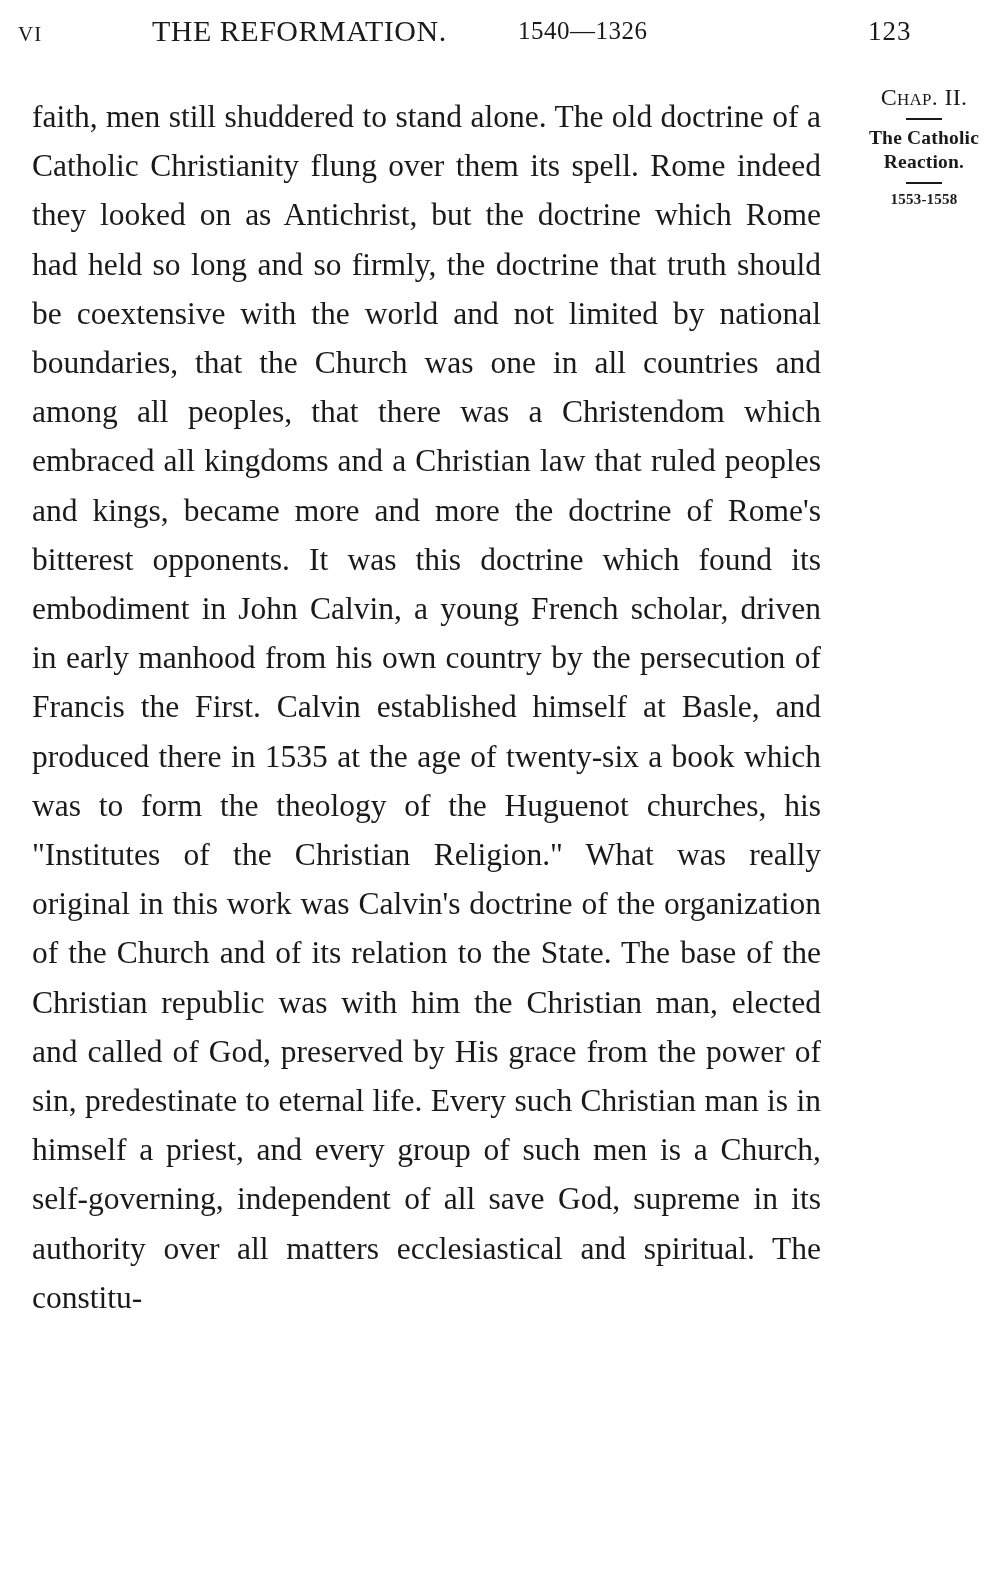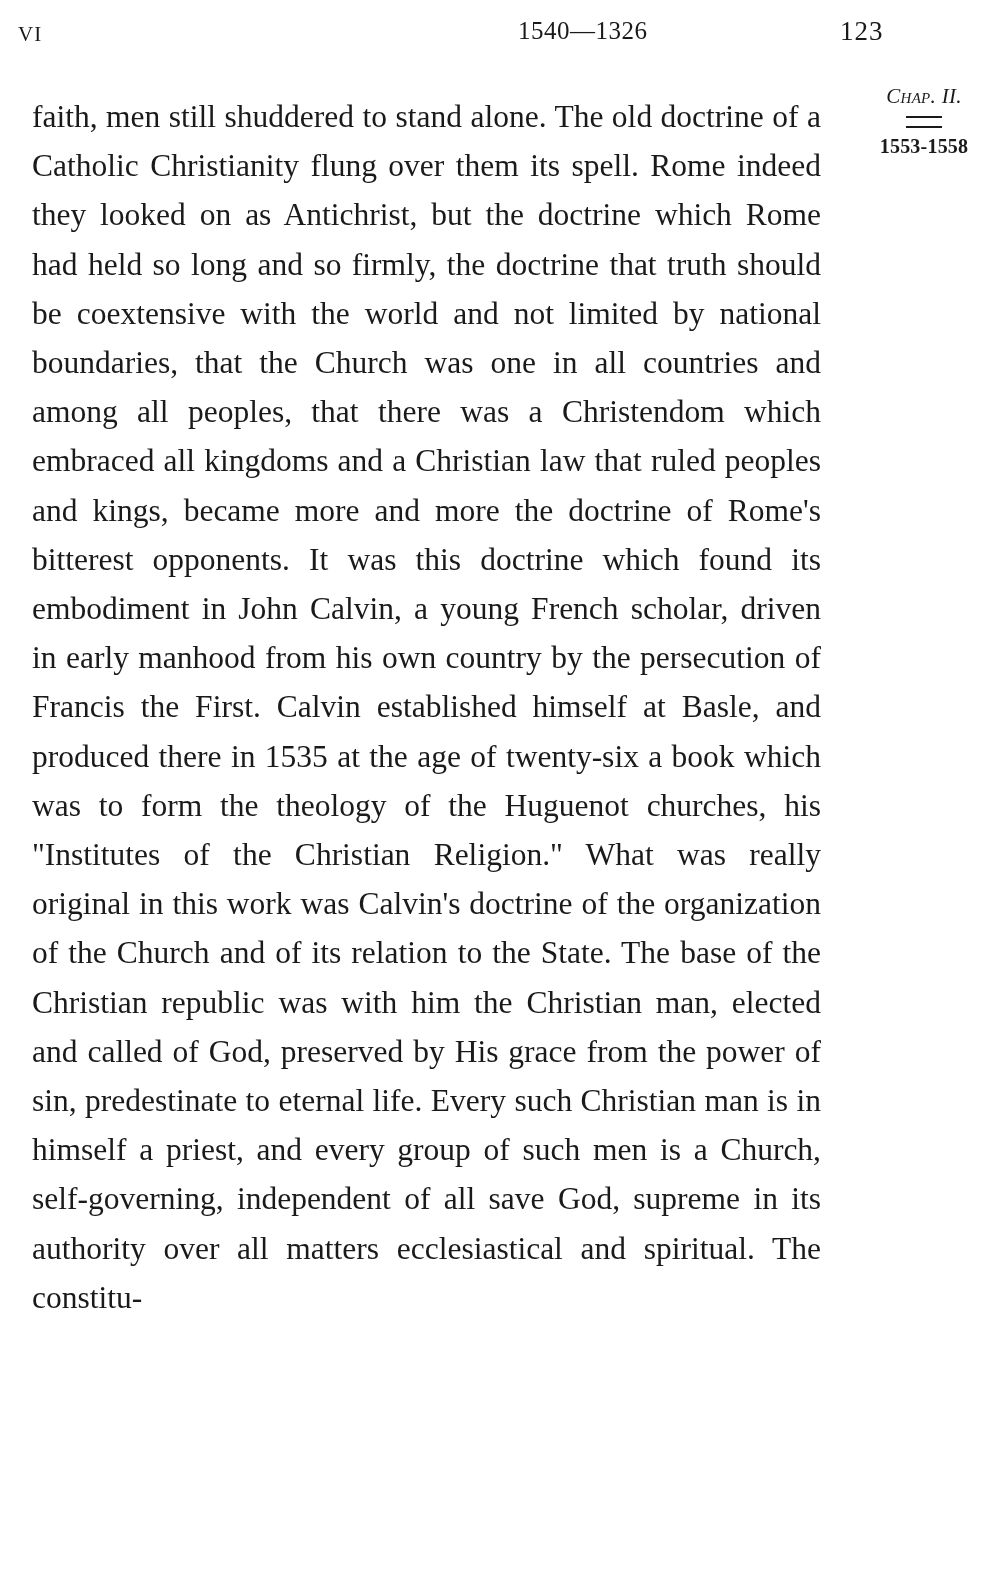--- a/index.html
+++ b/index.html
@@ -48,21 +48,21 @@
   }
   .rh-dates {
     position: absolute;
     left: 518px;
     top: 3px;
     font-size: 25px;
     letter-spacing: 0.5px;
   }
   .rh-folio-right {
     position: absolute;
-    left: 840px;
+    left: 868px;
     top: 2px;
     font-size: 27px;
     letter-spacing: 1px;
     text-align: center;
   }
 
   
   .text-column {
     position: absolute;
     left: 14px;
@@ -81,66 +81,67 @@
   
   .margin-notes {
     position: absolute;
     left: 858px;
     top: 84px;
     width: 132px;
     text-align: center;
     font-family: "Liberation Serif", serif;
   }
   .mn-chap {
-    font-size: 21px;
+    font-size: 24px;
     letter-spacing: 0.3px;
     font-variant: small-caps;
     white-space: nowrap;
-    font-style: italic;
   }
   .mn-rule {
     width: 36px;
     height: 2px;
     background: #1a1a1a;
     margin: 7px auto 6px auto;
   }
   .mn-label {
     font-size: 19.5px;
     font-weight: bold;
     line-height: 24px;
     letter-spacing: 0.2px;
   }
   .mn-rule2 {
     width: 36px;
     height: 2px;
     background: #1a1a1a;
     margin: 8px auto 7px auto;
   }
   .mn-dates {
-    font-size: 20px;
+    font-size: 15px;
     font-weight: bold;
     letter-spacing: 0.2px;
     white-space: nowrap;
   }
 </style>
 </head>
 <body>
 
 <div class="page">
 
   <div class="running-head">
     <div class="rh-folio-left">VI</div>
+    <div class="rh-title">THE REFORMATION.</div>
     <div class="rh-dates">1540—1326</div>
     <div class="rh-folio-right">123</div>
   </div>
 
   <div class="text-column">
     <p>faith, men still shuddered to stand alone.  The old doctrine of a Catholic Christianity flung over them its spell.   Rome indeed they looked on as Antichrist, but the doctrine which Rome had held so long and so firmly, the doctrine that truth should be coextensive with the world and not limited by national boundaries, that the Church was one in all countries and among all peoples, that there was a Christendom which embraced all kingdoms and a Christian law that ruled peoples and kings, became more and more the doctrine of Rome's bitterest opponents.  It was this doctrine which found its embodiment in John Calvin, a young French scholar, driven in early manhood from his own country by the persecution of Francis the First.  Calvin established himself at Basle, and produced there in 1535 at the age of twenty-six a book which was to form the theology of the Huguenot churches, his "Institutes of the Christian Religion."  What was really original in this work was Calvin's doctrine of the organization of the Church and of its relation to the State. The base of the Christian republic was with him the Christian man, elected and called of God, preserved by His grace from the power of sin, predestinate to eternal life.  Every such Christian man is in himself a priest, and every group of such men is a Church, self-governing, independent of all save God, supreme in its authority over all matters ecclesiastical and spiritual.  The constitu-</p>
   </div>
 
   <div class="margin-notes">
     <div class="mn-chap">Chap. II.</div>
     <div class="mn-rule"></div>
+    <div class="mn-label">The Catholic Reaction.</div>
     <div class="mn-rule2"></div>
     <div class="mn-dates">1553-1558</div>
   </div>
 
 </div>
 
 </body></html>

